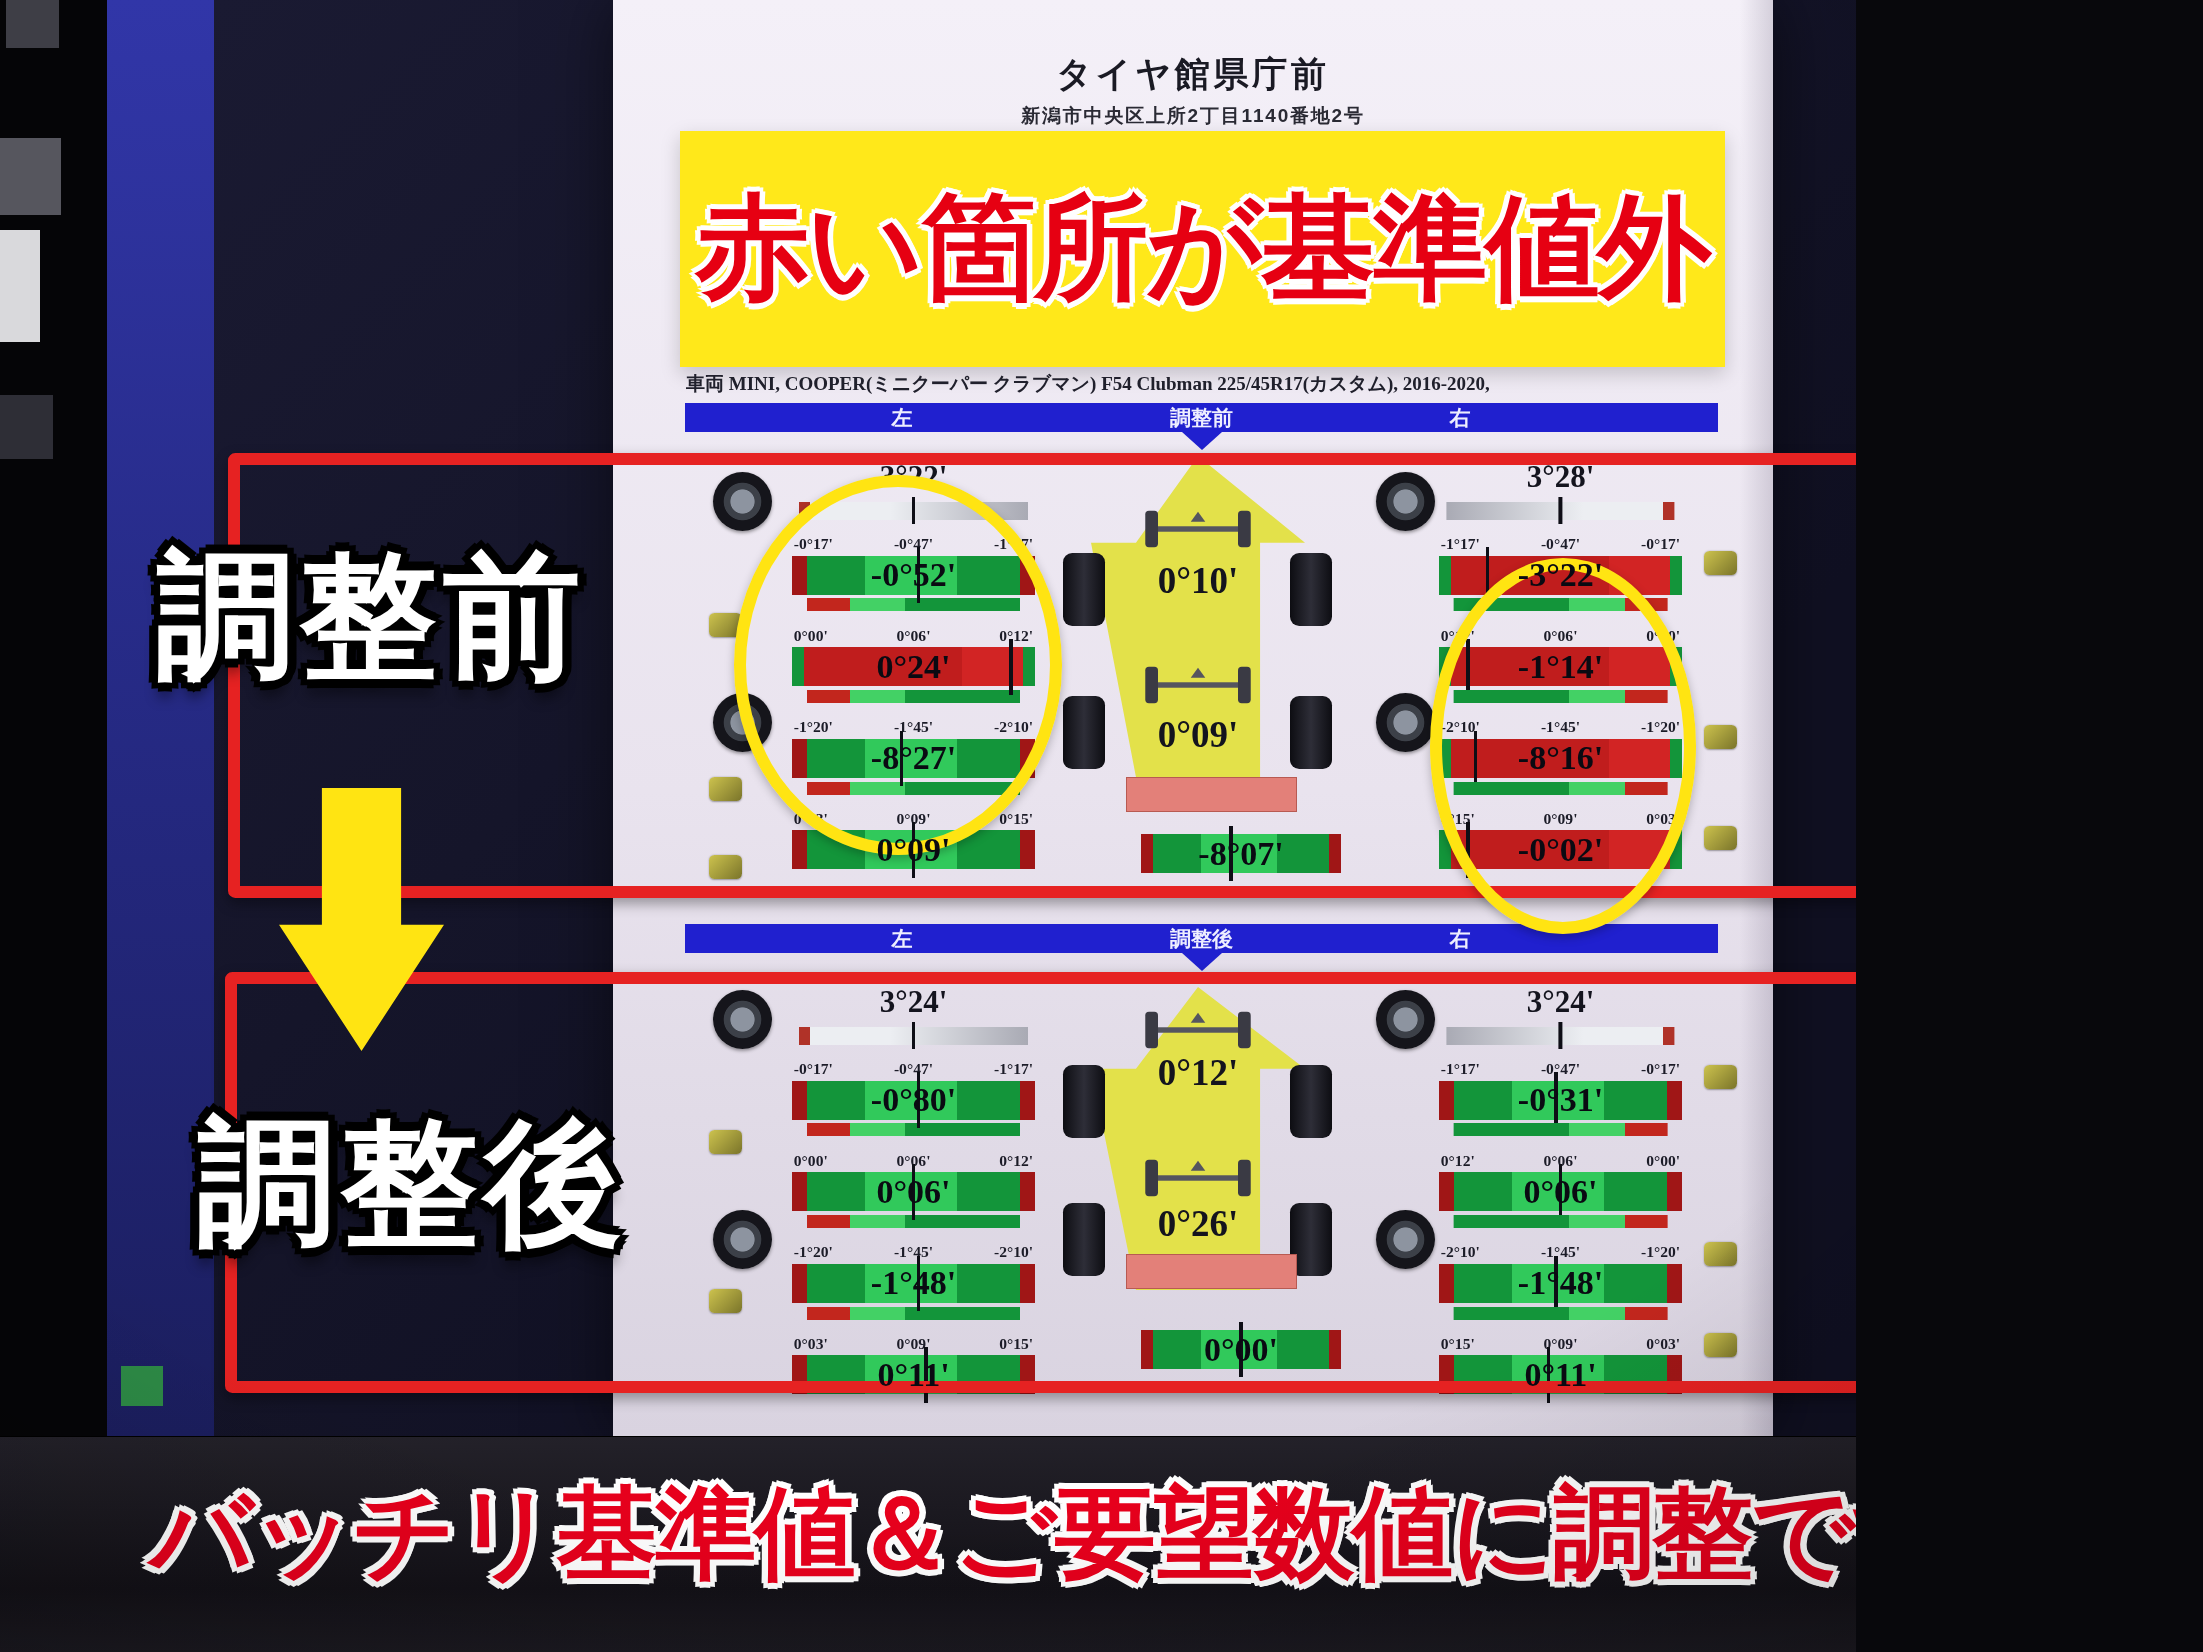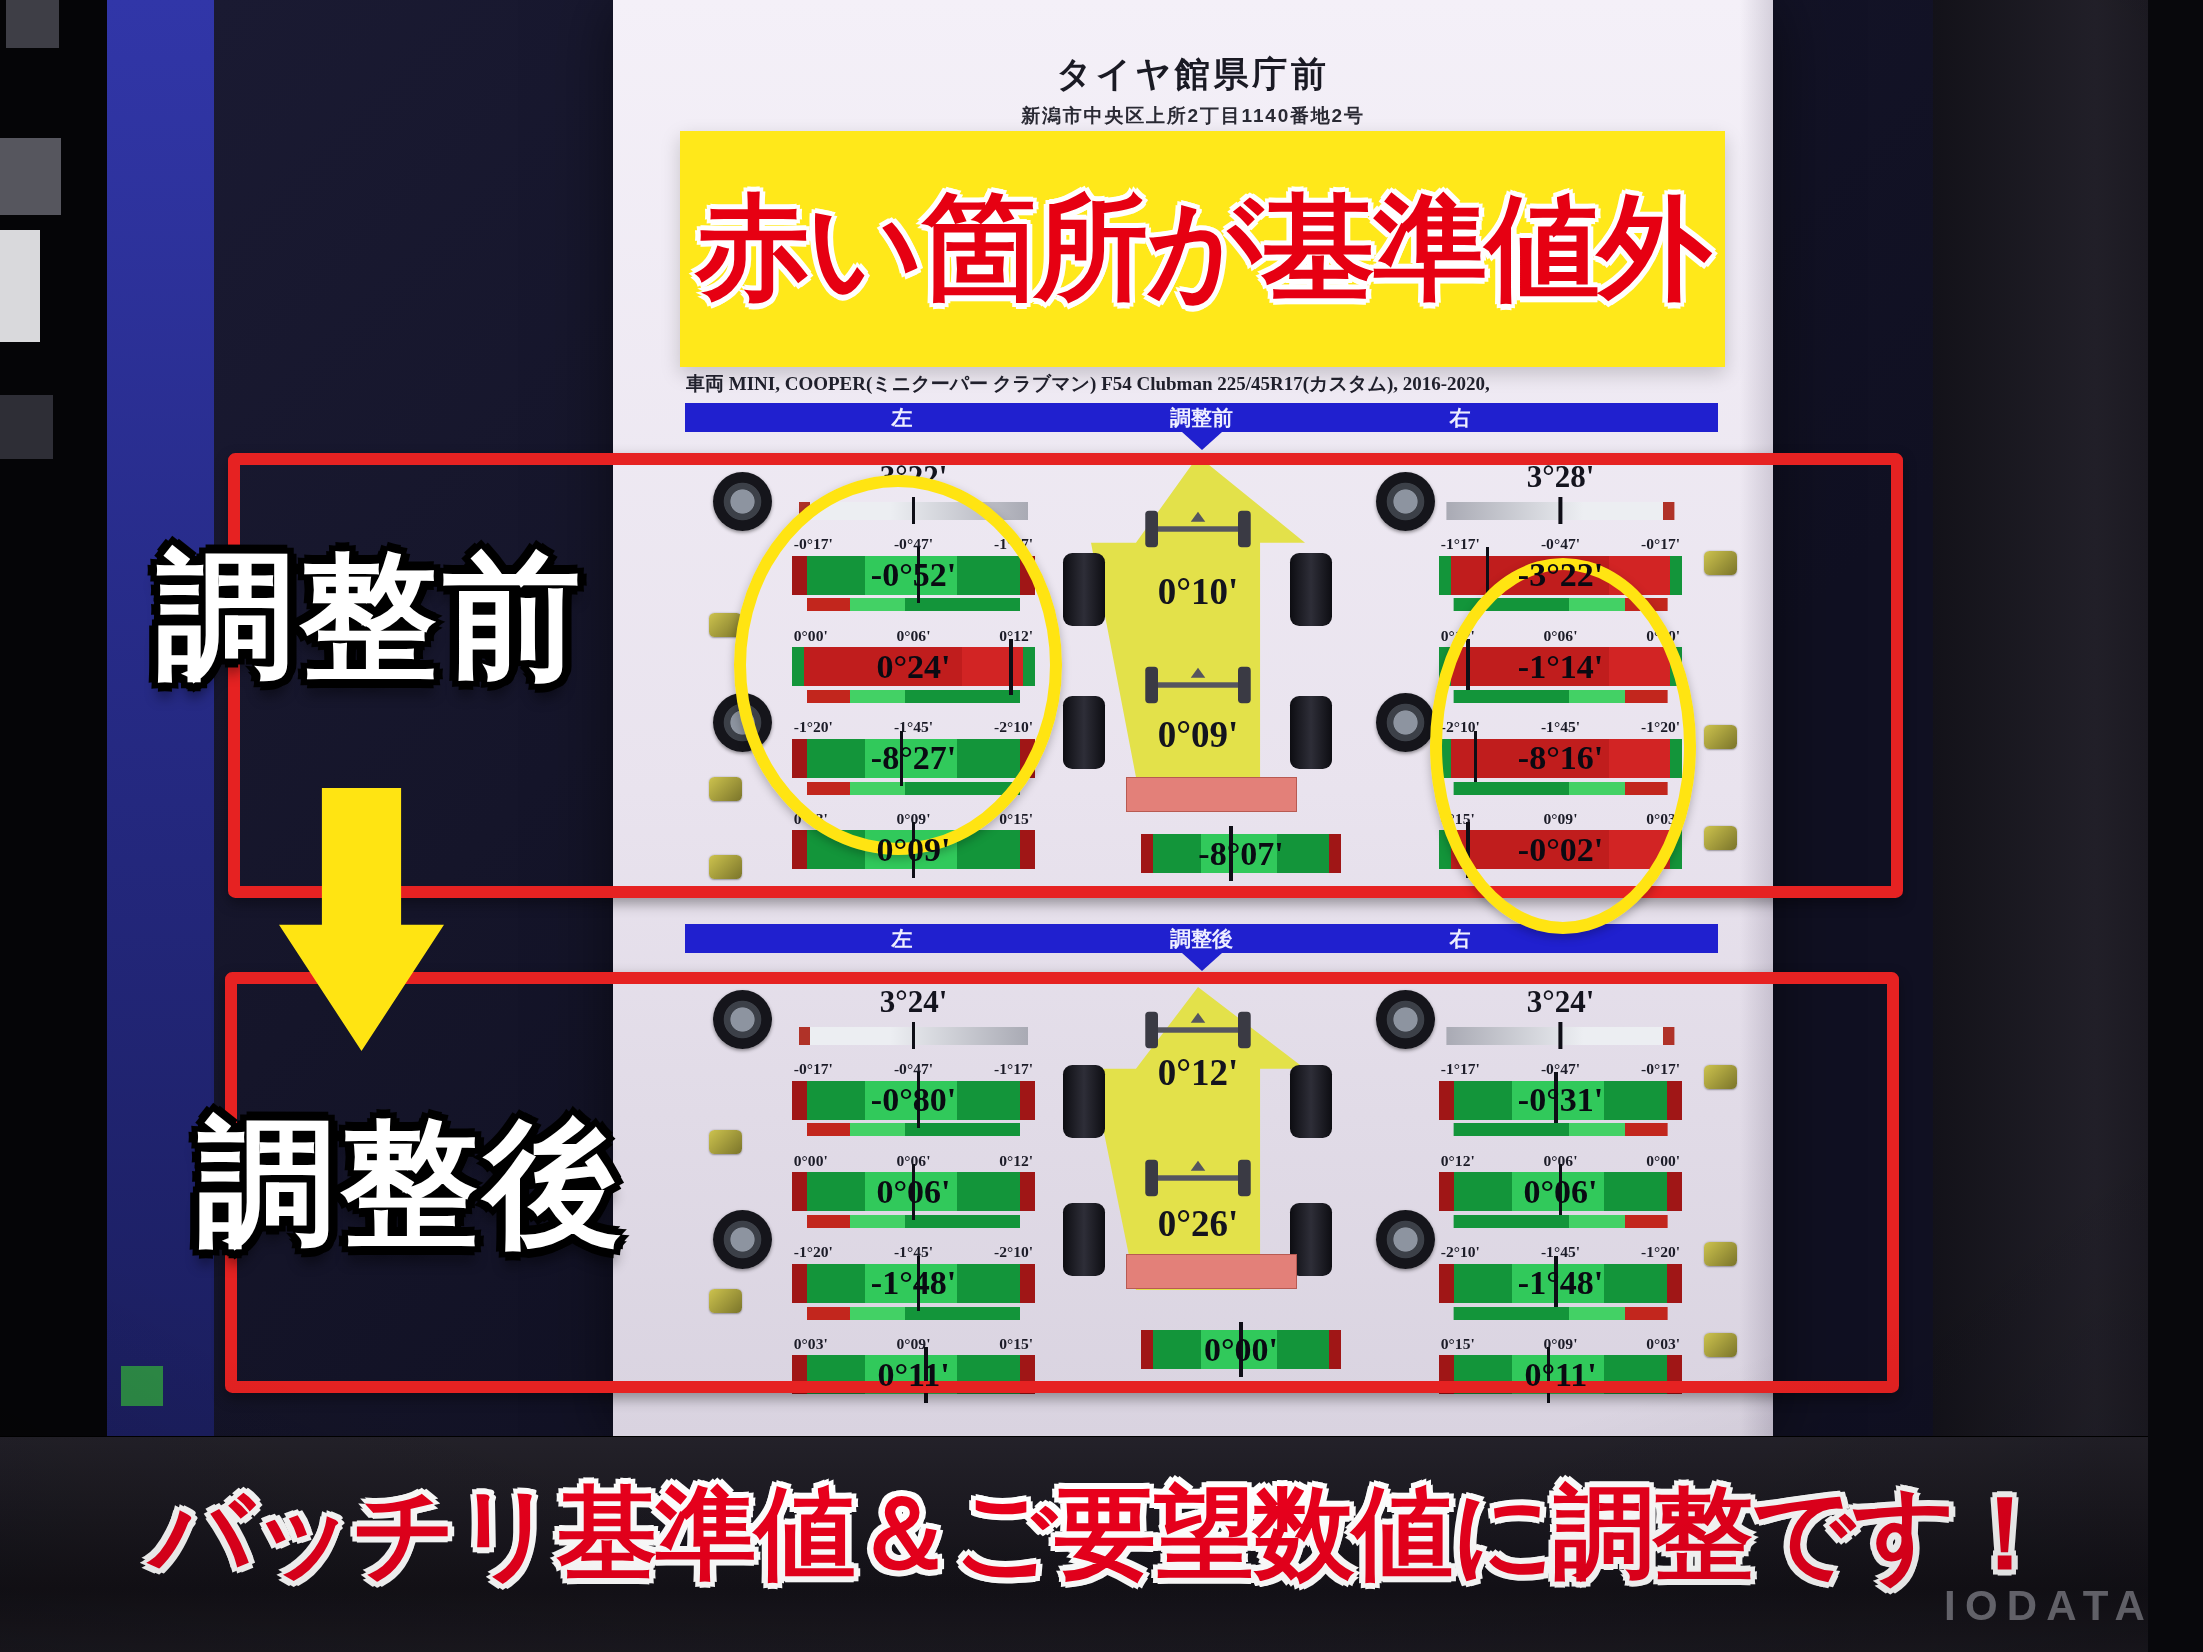--- a/index.html
+++ b/index.html
@@ -1,17 +1,17 @@
 <!DOCTYPE html>
 <html style="font-size:14.7px"><head>
 <meta charset="utf-8">
 <title>Alignment report photo</title>
 <style>
   html,body{margin:0;padding:0;background:#08080c;}
-  .scene{position:relative;width:2148px;height:1653px;overflow:hidden;background:#08080c;font-family:"Liberation Sans",sans-serif;}
+  .scene{position:relative;width:1856px;height:1653px;overflow:hidden;background:#08080c;font-family:"Liberation Sans",sans-serif;}
   .scene *{box-sizing:border-box;}
 
   
   .screen-bg{position:absolute;left:214px;top:0;width:1719px;height:1436px;background:linear-gradient(135deg,#1a1a32,#101022 70%);}
   .side-black{position:absolute;left:0;top:0;width:107px;height:1653px;background:#050507;}
   .win-a{position:absolute;left:5.5px;top:0;width:53px;height:48px;background:#3e3e46;}
   .win-b{position:absolute;left:0;top:138px;width:61px;height:77px;background:#56565e;}
   .win-c{position:absolute;left:0;top:230px;width:40px;height:112px;background:#d9d9dc;}
   .win-d{position:absolute;left:0;top:395px;width:53px;height:64px;background:#2e2e36;}
   .side-blue{position:absolute;left:107px;top:0;width:107px;height:1436px;background:linear-gradient(180deg,#3136a8,#23277c 60%,#1b1e5e);}
@@ -201,21 +201,21 @@
     </div>
 
     <div class="cblock" style="left:478px;top:456px;height:321px">
       <div class="arrow-up"></div>
       <svg class="axle" style="top:53px" viewBox="0 0 120 44">
         <rect x="2" y="2" width="14" height="40" rx="4" fill="#3a3a44"></rect>
         <rect x="104" y="2" width="14" height="40" rx="4" fill="#3a3a44"></rect>
         <rect x="16" y="19" width="88" height="6" fill="#55555f"></rect>
         <path d="M52 14 L60 3 L68 14 Z" fill="#55555f"></path>
       </svg>
-      <div class="midval" style="top:114px">0°10'</div>
+      <div class="midval" style="top:103px">0°10'</div>
       <svg class="axle" style="top:209px" viewBox="0 0 120 44">
         <rect x="2" y="2" width="14" height="40" rx="4" fill="#3a3a44"></rect>
         <rect x="104" y="2" width="14" height="40" rx="4" fill="#3a3a44"></rect>
         <rect x="16" y="19" width="88" height="6" fill="#55555f"></rect>
         <path d="M52 14 L60 3 L68 14 Z" fill="#55555f"></path>
       </svg>
       <div class="midval" style="top:257px">0°09'</div>
     </div>
     <div class="tire" style="left:450px;top:553px"></div>
     <div class="tire" style="left:677px;top:553px"></div>

